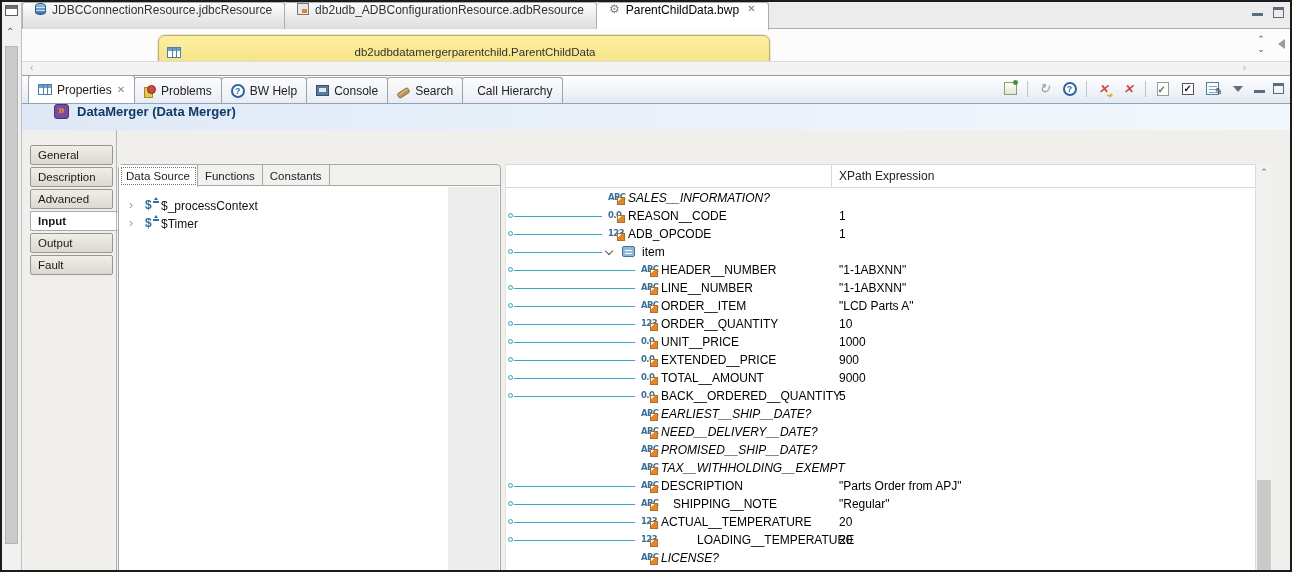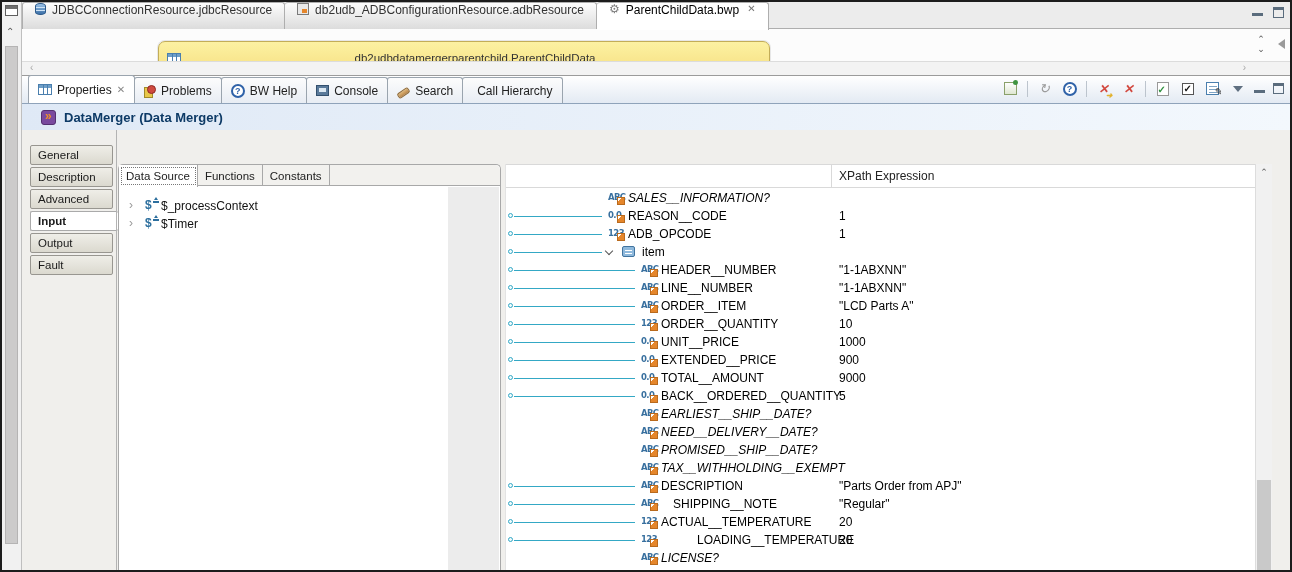--- a/index.html
+++ b/index.html
@@ -21,21 +21,21 @@
   .etab { position:relative; height:27px; display:flex; align-items:flex-start; gap:6px; padding:0 12px;
           border:1px solid #aeaeae; border-bottom:none; border-left:none; border-radius:3px 3px 0 0;
           background:linear-gradient(#fdfdfd,#dcdcdc); color:#333; white-space:nowrap; }
   .etab:first-child { border-left:1px solid #aeaeae; }
   .etab.active { background:#fff; height:28px; z-index:2; color:#000; }
   .etab .close { font-size:10px; color:#777; margin-left:2px; }
   #editor-winbtns { position:absolute; right:6px; top:5px; display:flex; gap:10px; }
   .minimize-glyph { width:11px; height:3px; border:1px solid #5a6c7d; border-top:2px solid #5a6c7d; margin-top:6px; }
   .maximize-glyph { width:11px; height:11px; border:1px solid #5a6c7d; border-top:3px solid #5a6c7d; }
   #canvas { position:absolute; left:0; top:27px; right:0; height:32px; background:#fcfcfc; overflow:hidden; }
-  #process-box { position:absolute; left:136px; top:12px; width:612px; height:34px; border:1px solid #c3ad58; border-radius:7px;
+  #process-box { position:absolute; left:136px; top:6px; width:612px; height:34px; border:1px solid #c3ad58; border-radius:7px;
                  background:linear-gradient(#fcf1a2,#f6df81); box-shadow:0 0 0 1px #e7e7e7; display:flex; align-items:center; }
   #process-box .lbl { flex:1; text-align:center; font-size:11.5px; color:#333; }
   .grid-ic { width:14px; height:11px; margin-left:8px; background:#fff; border:1px solid #4a7fae; position:relative; }
   .grid-ic::before { content:""; position:absolute; left:0; right:0; top:0; height:3px; background:#6f9fc8; }
   .grid-ic::after { content:""; position:absolute; left:4px; top:0; bottom:0; width:1px; background:#4a7fae; box-shadow:4px 0 0 #4a7fae; }
   .canvas-varrows { position:absolute; right:22px; top:5px; width:14px; text-align:center; color:#555; font-size:9px; line-height:10px; }
   .palette-collapse { position:absolute; right:5px; top:10px; width:0; height:0; border-top:5px solid transparent; border-bottom:5px solid transparent; border-right:7px solid #9a9a9a; }
   #canvas-hscroll { position:absolute; left:0; top:59px; right:0; height:14px; background:#f3f3f3; border-top:1px solid #dcdcdc; color:#a9a9a9; font-size:10px; }
   #canvas-hscroll .left-arrow { position:absolute; left:8px; top:0; }
   #canvas-hscroll .right-arrow { position:absolute; right:44px; top:0; }
@@ -60,21 +60,21 @@
   .ti-delete-arrow::after { content:"➜"; position:absolute; right:-4px; bottom:-4px; color:#e2b22e; font-size:8px; }
   .ti-validate { width:12px; height:14px; background:#fff; border:1px solid #999; }
   .ti-validate::after { content:"✓"; position:absolute; left:0px; top:1px; color:#2f9140; font:bold 10px/12px "Liberation Sans",sans-serif; }
   .ti-checkbox { width:12px; height:12px; background:#fff; border:1px solid #555; }
   .ti-checkbox::after { content:"✓"; position:absolute; left:1px; top:-1px; color:#111; font:bold 10px/12px "Liberation Sans",sans-serif; }
   .ti-edit-note { width:13px; height:13px; background:#fff; border:1px solid #4a7fae; }
   .ti-edit-note::before { content:""; position:absolute; left:2px; top:3px; width:8px; height:1px; background:#7fa5c6; box-shadow:0 3px 0 #7fa5c6, 0 6px 0 #7fa5c6; }
   .ti-edit-note::after { content:"✎"; position:absolute; right:-4px; bottom:-3px; font-size:10px; color:#333; }
   .ti-view-menu { width:0; height:0; border-left:5px solid transparent; border-right:5px solid transparent; border-top:6px solid #5f6f80; }
   
-  #title-band { position:absolute; left:0; top:28px; right:0; height:26px; background:linear-gradient(90deg,#dfe9f6,#f3f8fd); display:flex; align-items:center; gap:8px; padding-left:19px; }
+  #title-band { position:absolute; left:0; top:28px; right:0; height:26px; background:linear-gradient(90deg,#dfe9f6,#f3f8fd); display:flex; gap:8px; padding-left:32px; }
   #title-band .title { font-size:13px; font-weight:bold; color:#0d3a66; }
   .merger-ic { width:15px; height:15px; position:relative; background:#7a4a9e; border-radius:3px; border:1px solid #543070; }
   .merger-ic::after { content:"»"; position:absolute; left:3px; top:-2px; color:#f0912c; font:bold 12px/15px "Liberation Sans",sans-serif; }
   
   #content { position:absolute; left:0; top:54px; right:0; bottom:0; background:#f0efec; }
   #side-tabs { position:absolute; left:8px; top:15px; width:83px; }
   .side-btn { height:20px; margin-bottom:2px; border:1px solid #989690; border-radius:2px;
               background:linear-gradient(#efeee8,#dbd9cf); font-size:11.5px; color:#1a1a1a;
               display:flex; align-items:center; padding-left:7px; }
   .side-btn.selected { background:#fff; font-weight:bold; border-color:#aaa; width:88px; border-right:none; }

